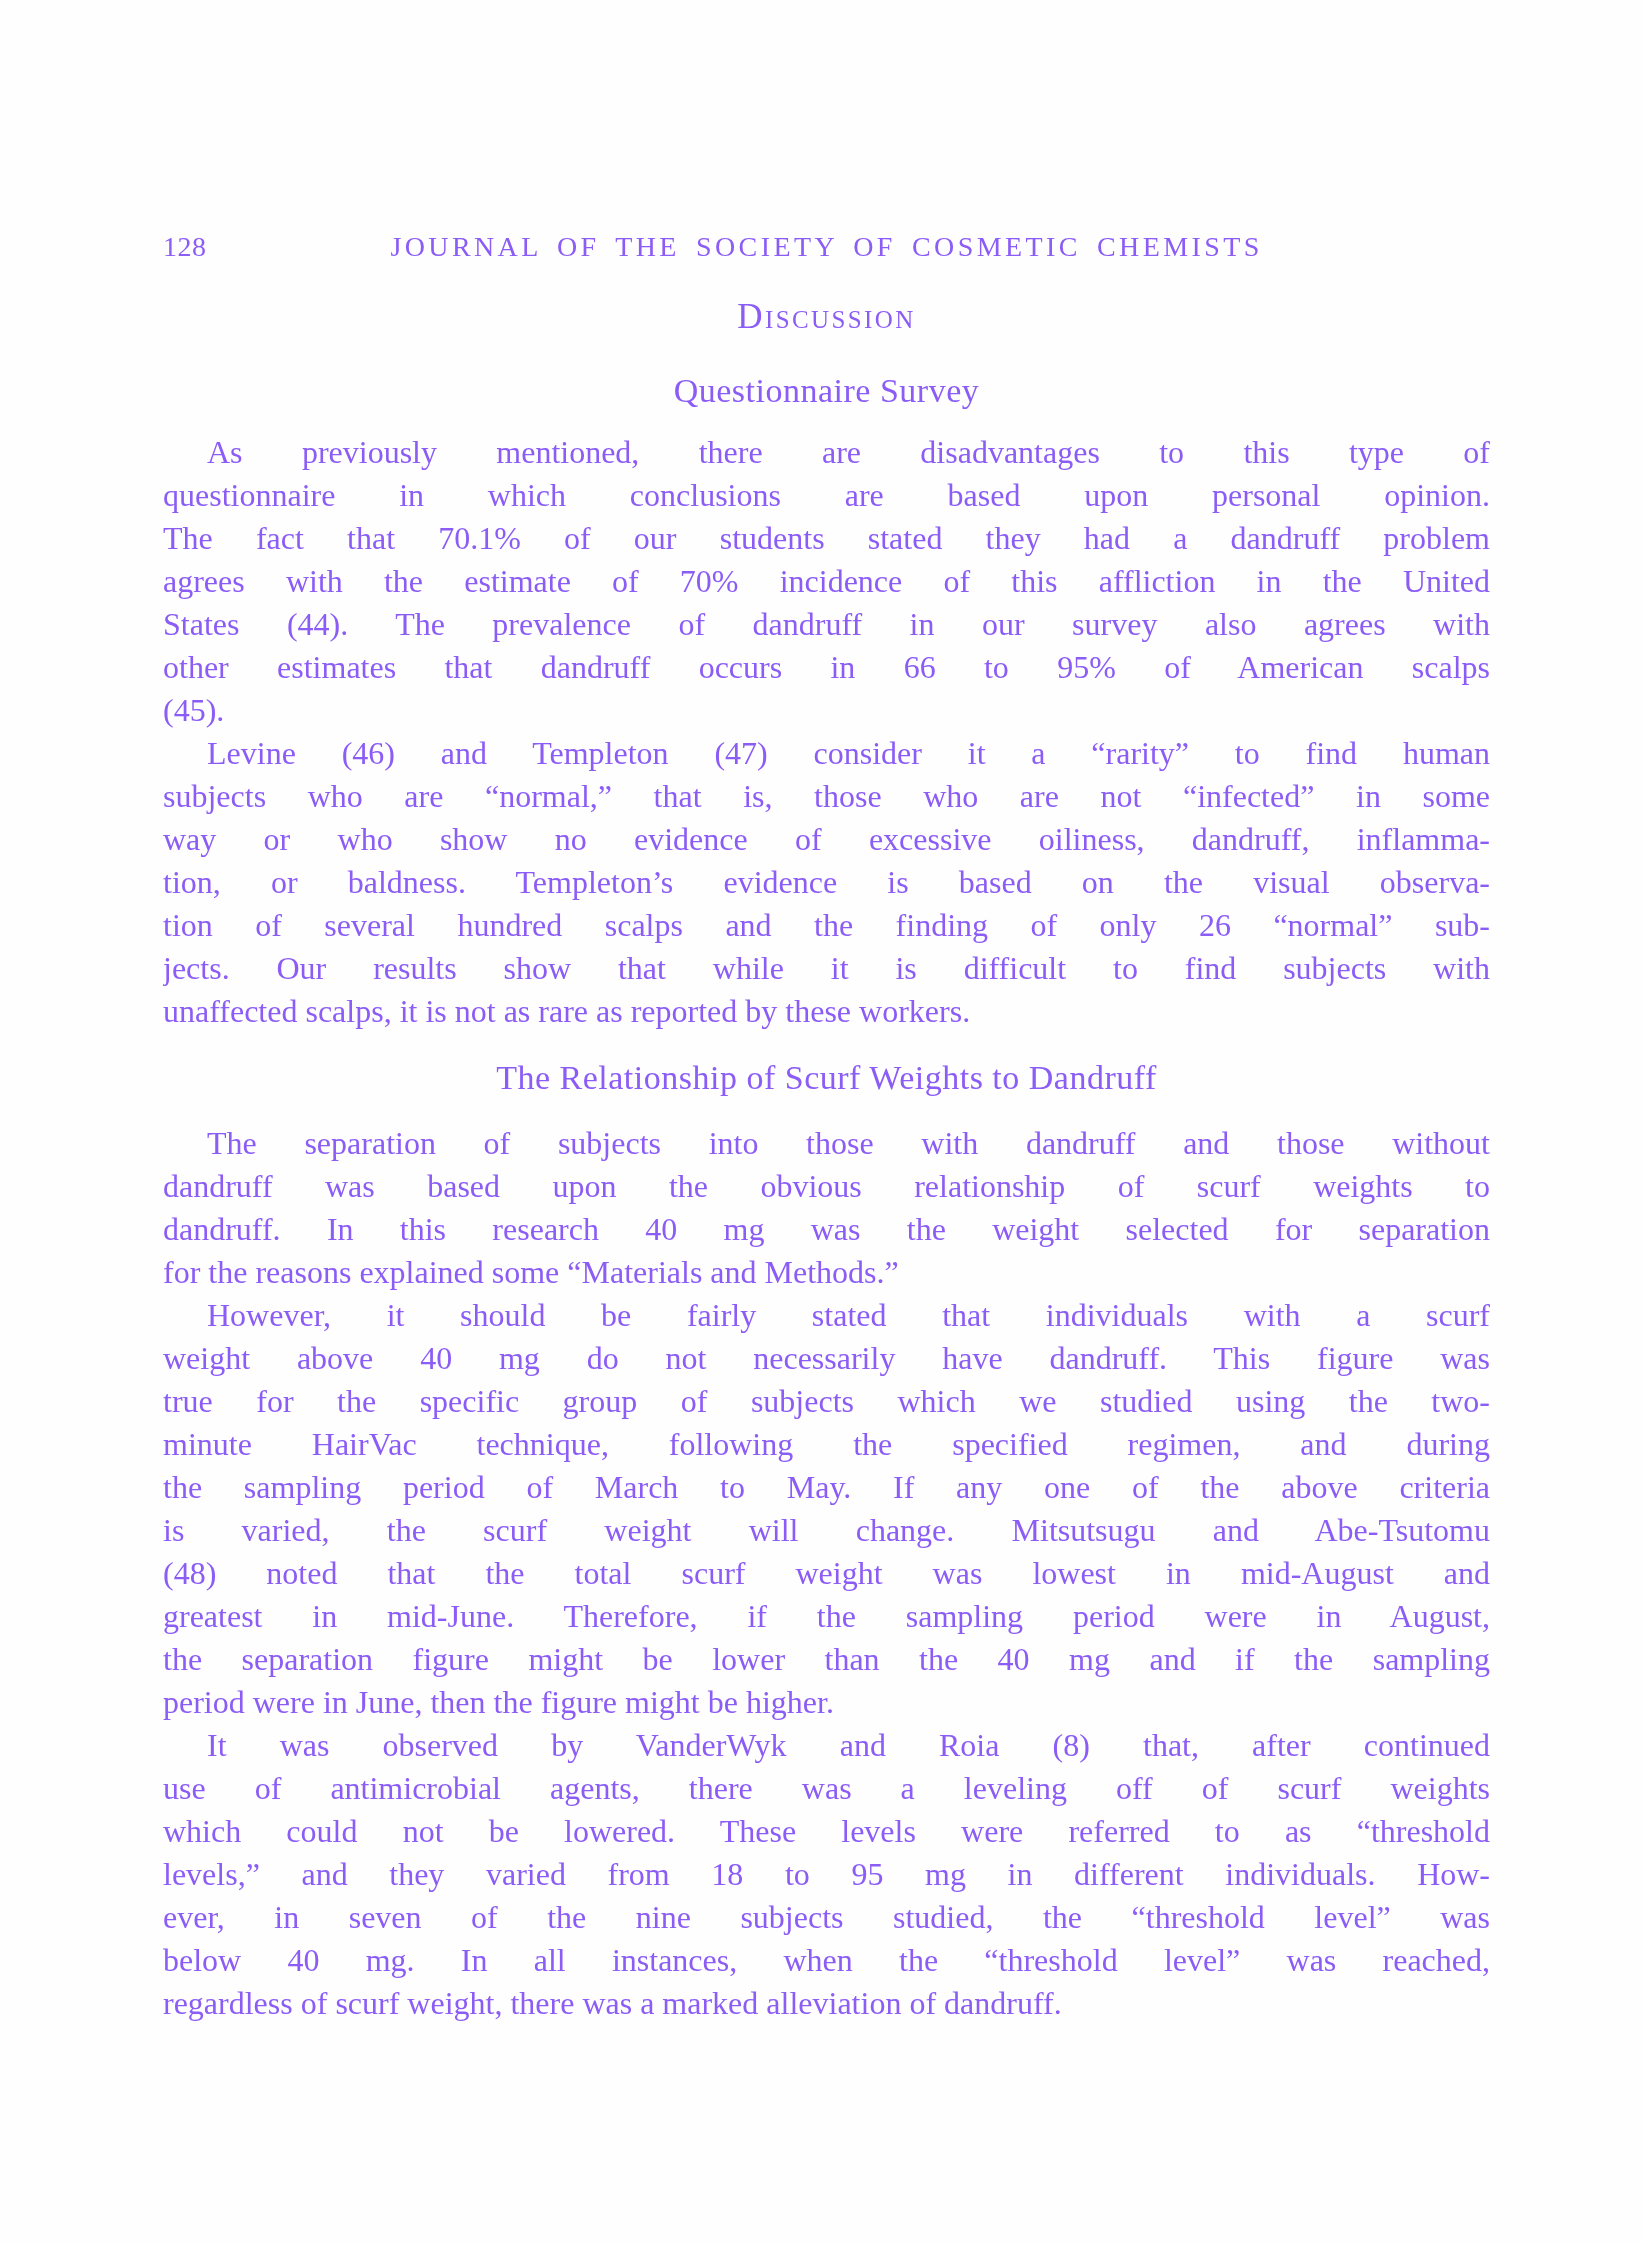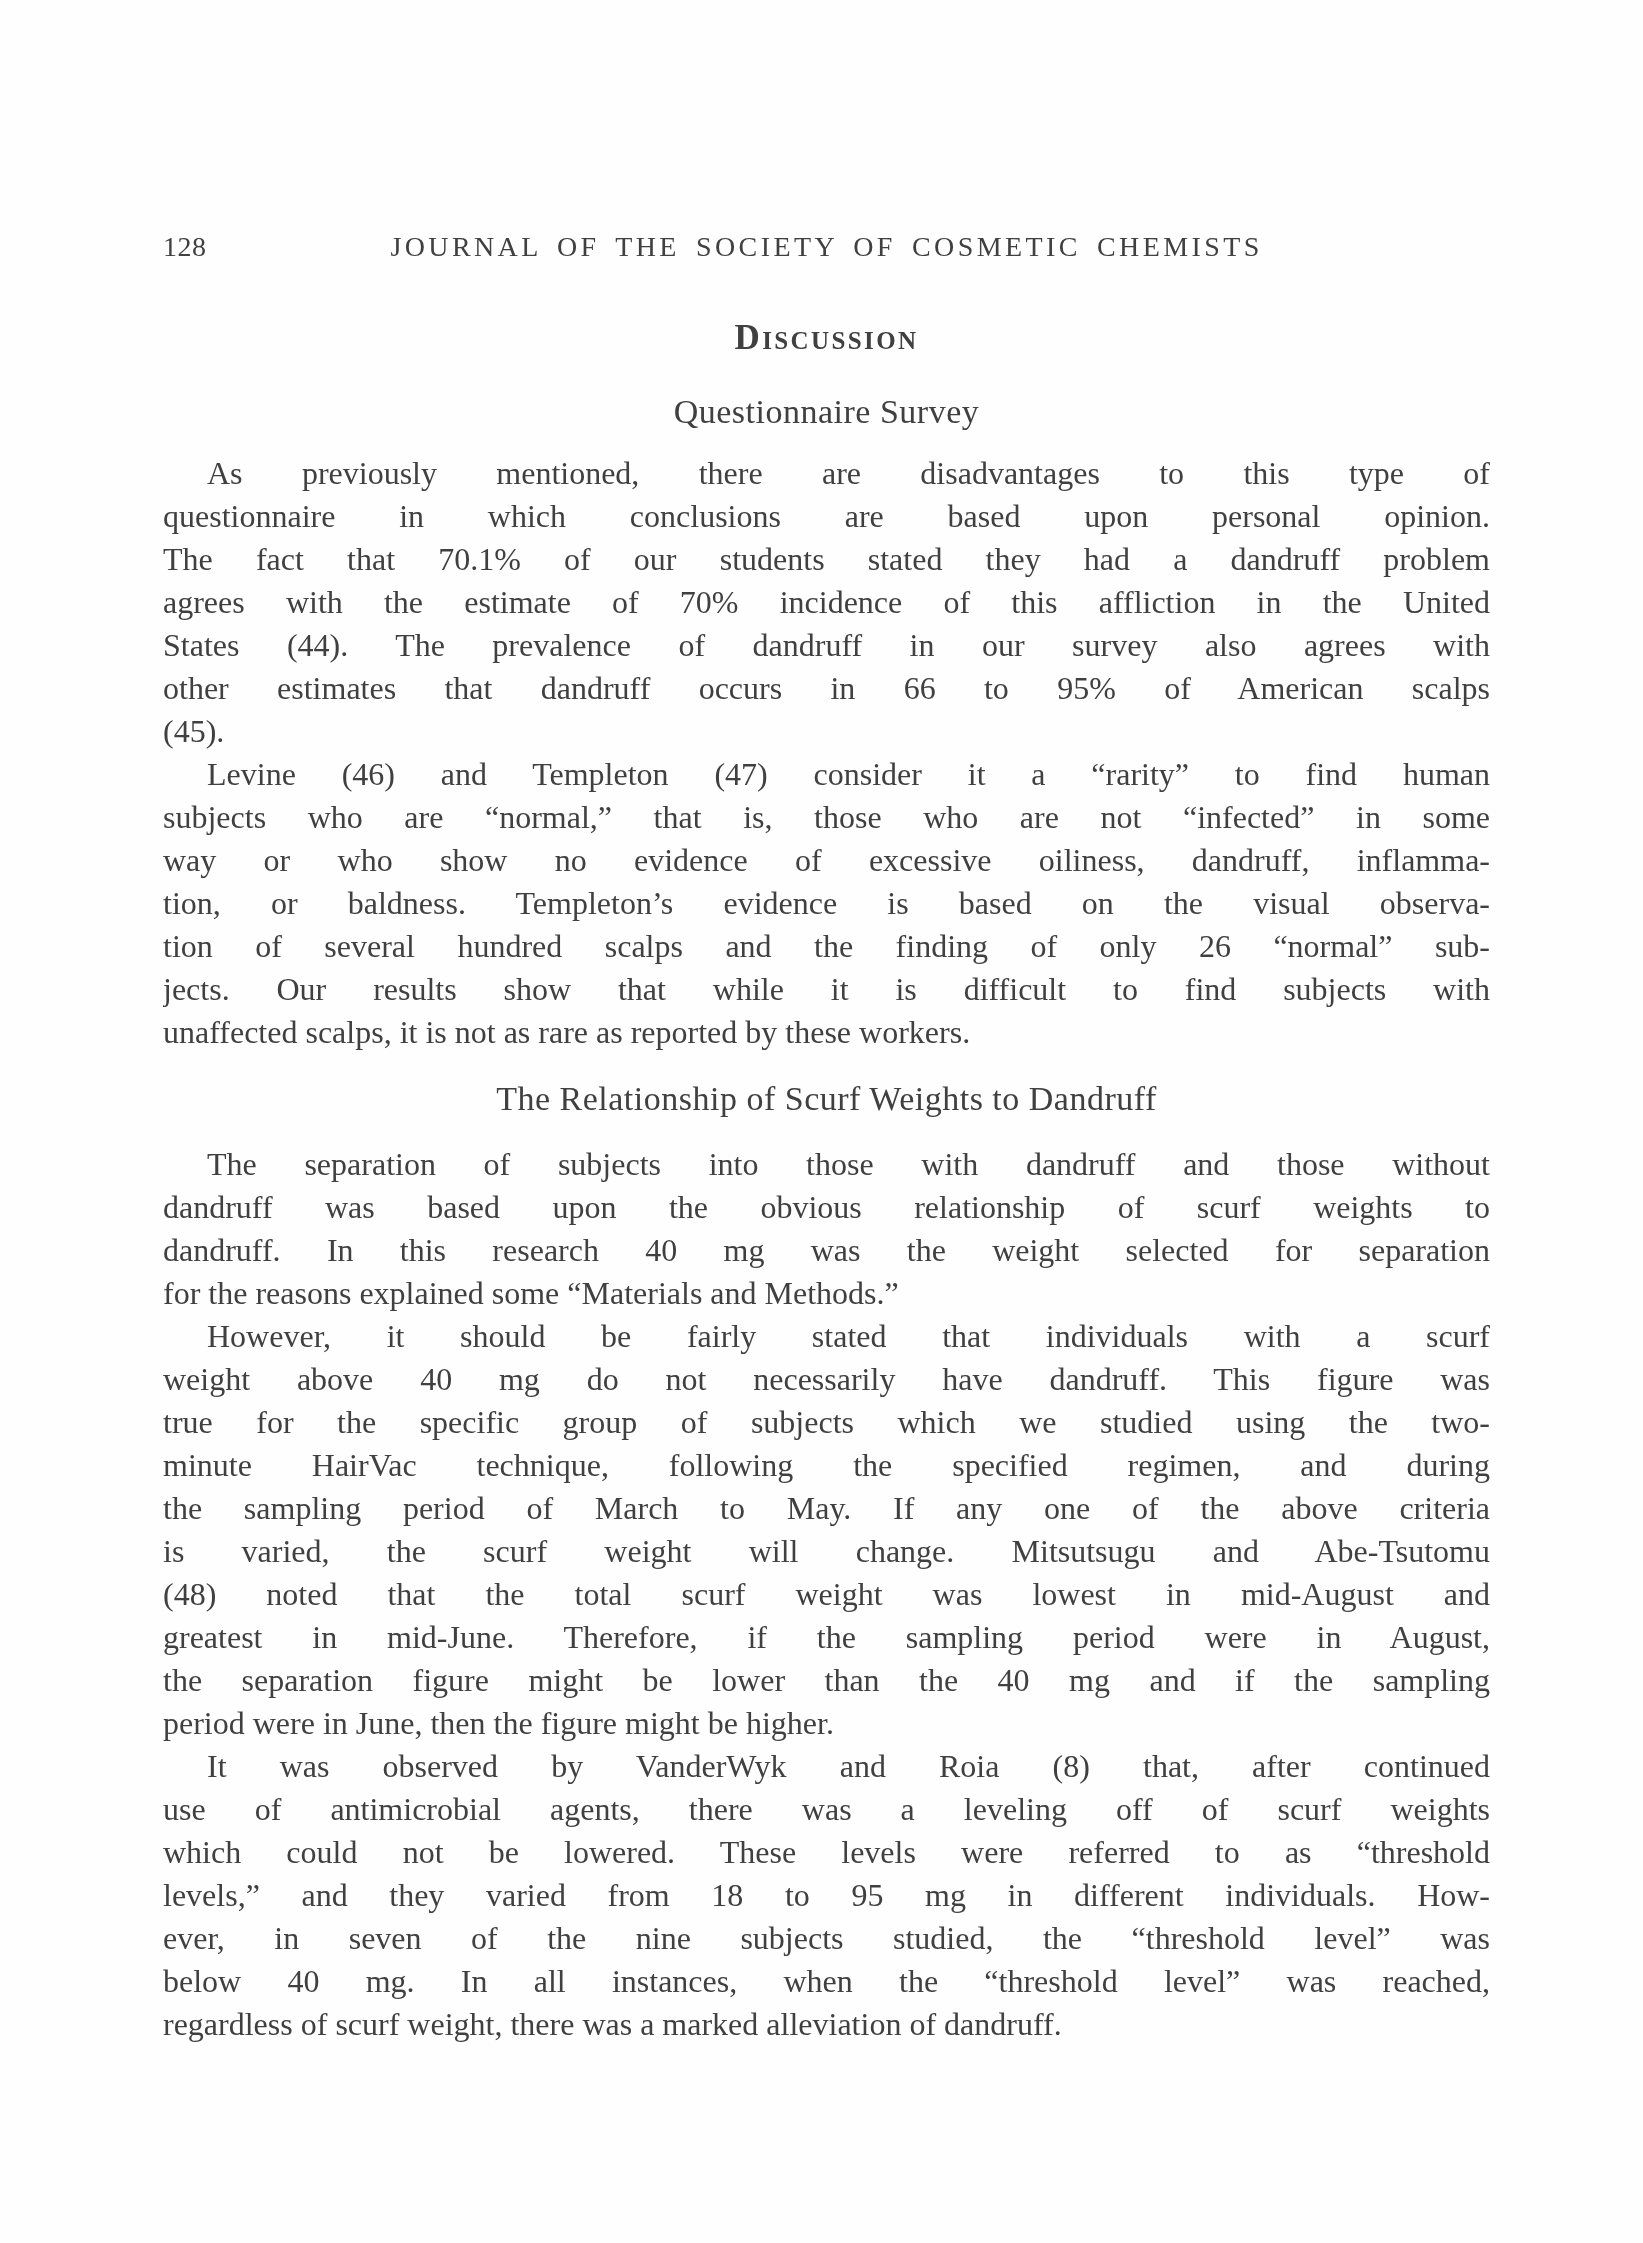--- a/index.html
+++ b/index.html
@@ -6,21 +6,21 @@
     margin: 0;
     padding: 0;
     background: #e8e8e8;
   }
   .page {
     position: relative;
     width: 1644px;
     height: 2243px;
     margin: 0 auto;
     background: #fefefe;
-    color: #404040;
+    color: #8b5cf6;
     font-family: "Liberation Serif", "DejaVu Serif", serif;
     box-sizing: border-box;
     padding-top: 228px;
     overflow: hidden;
   }
   .content {
     position: relative;
     margin-left: 163px;
     width: 1327px;
   }
@@ -39,27 +39,26 @@
   }
   .journal-title {
     display: block;
     text-align: center;
     letter-spacing: 3.4px;
     word-spacing: 5.8px;
     white-space: nowrap;
   }
   
   .h-discussion {
-    margin-top: 51px;
+    margin-top: 30px;
     text-align: center;
     font-size: 35px;
     line-height: 43px;
     font-variant: small-caps;
     letter-spacing: 2.4px;
-    font-weight: bold;
   }
   .h-sub {
     text-align: center;
     font-size: 34px;
     line-height: 43px;
     letter-spacing: 0.5px;
   }
   .h-questionnaire { margin-top: 31px; }
   .h-scurf { margin-top: 23px; margin-bottom: 23px; }
   

